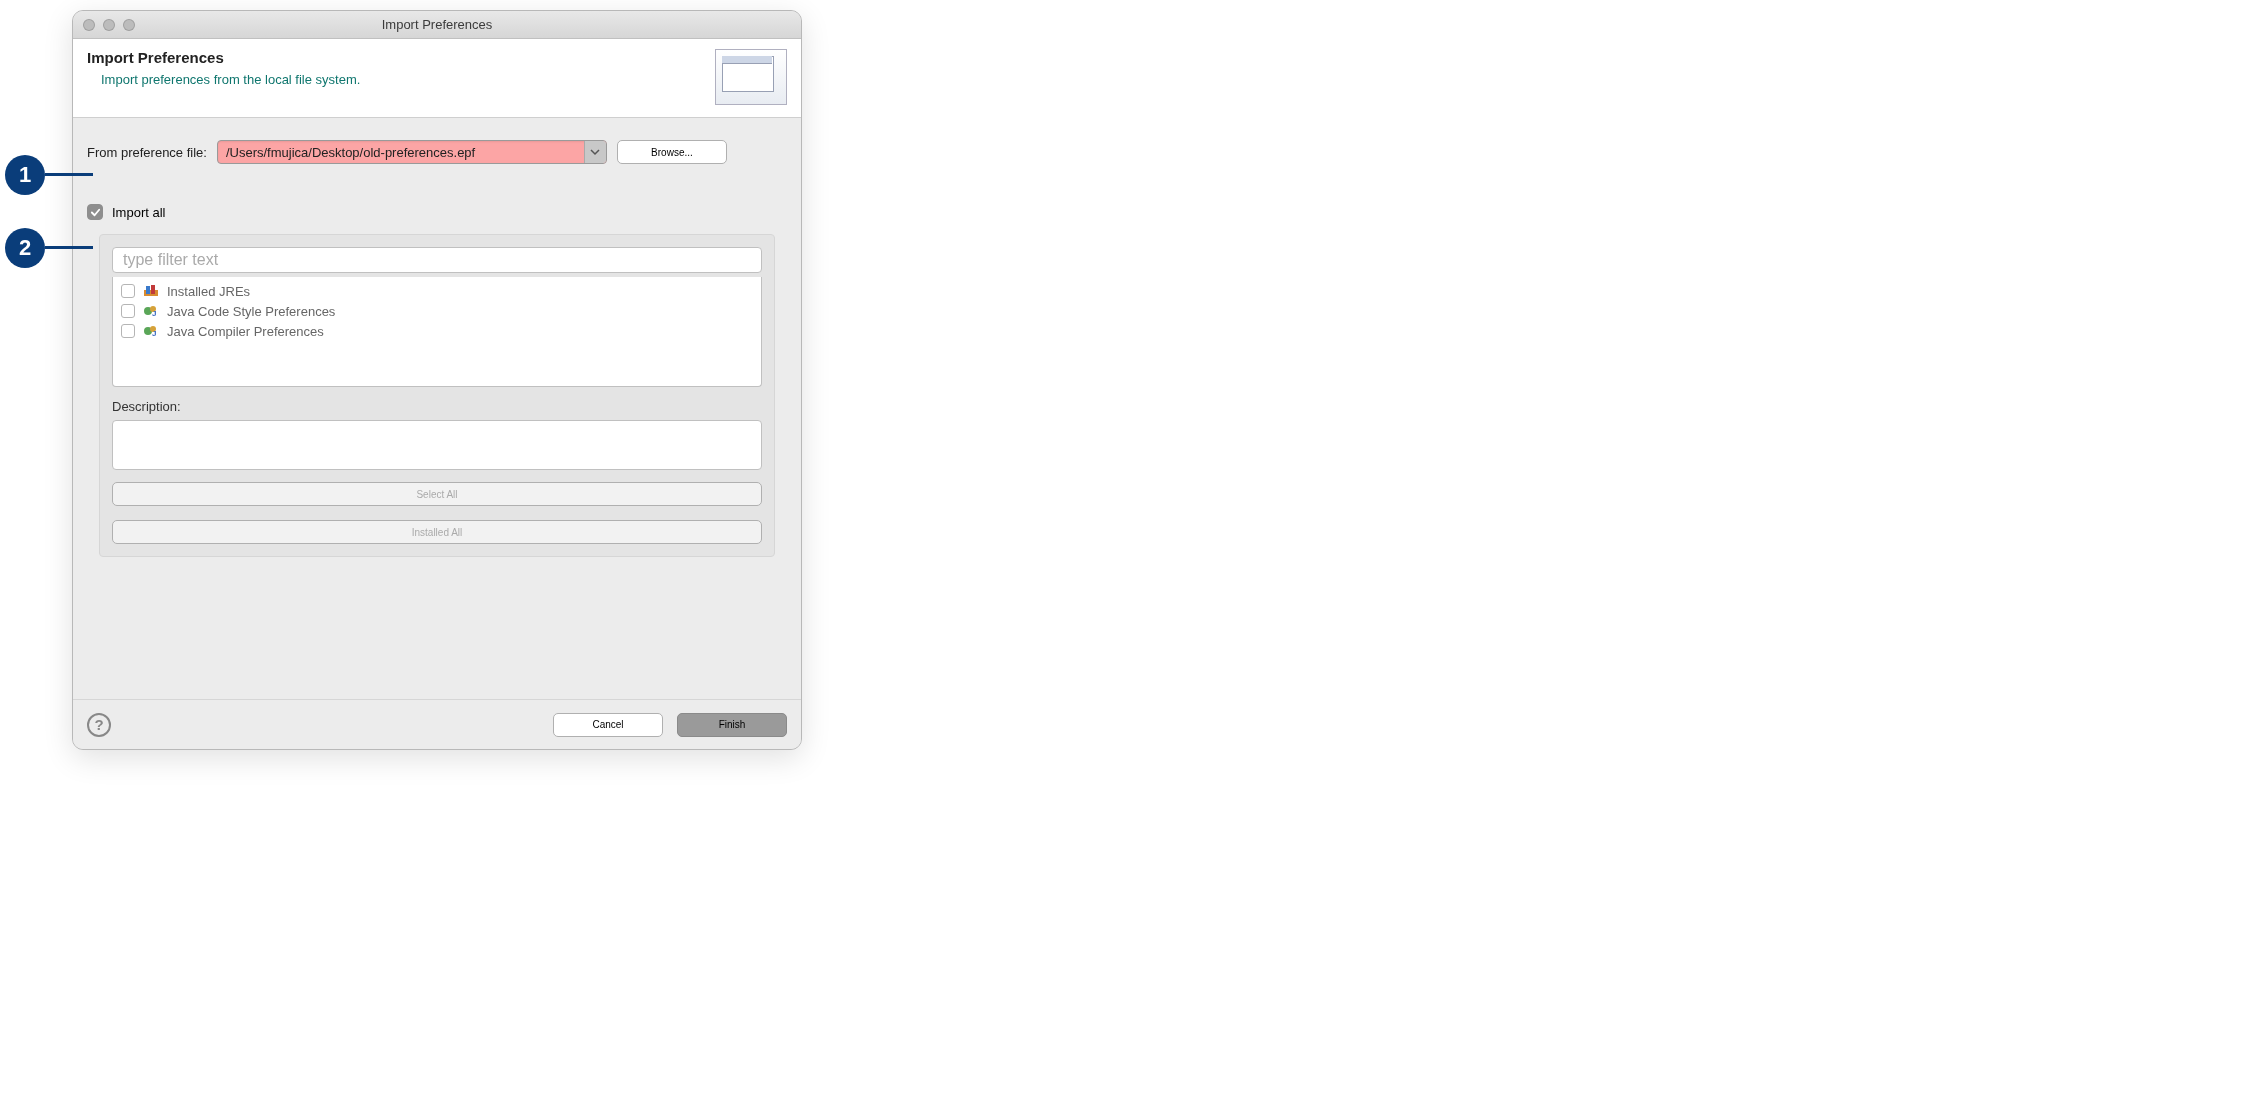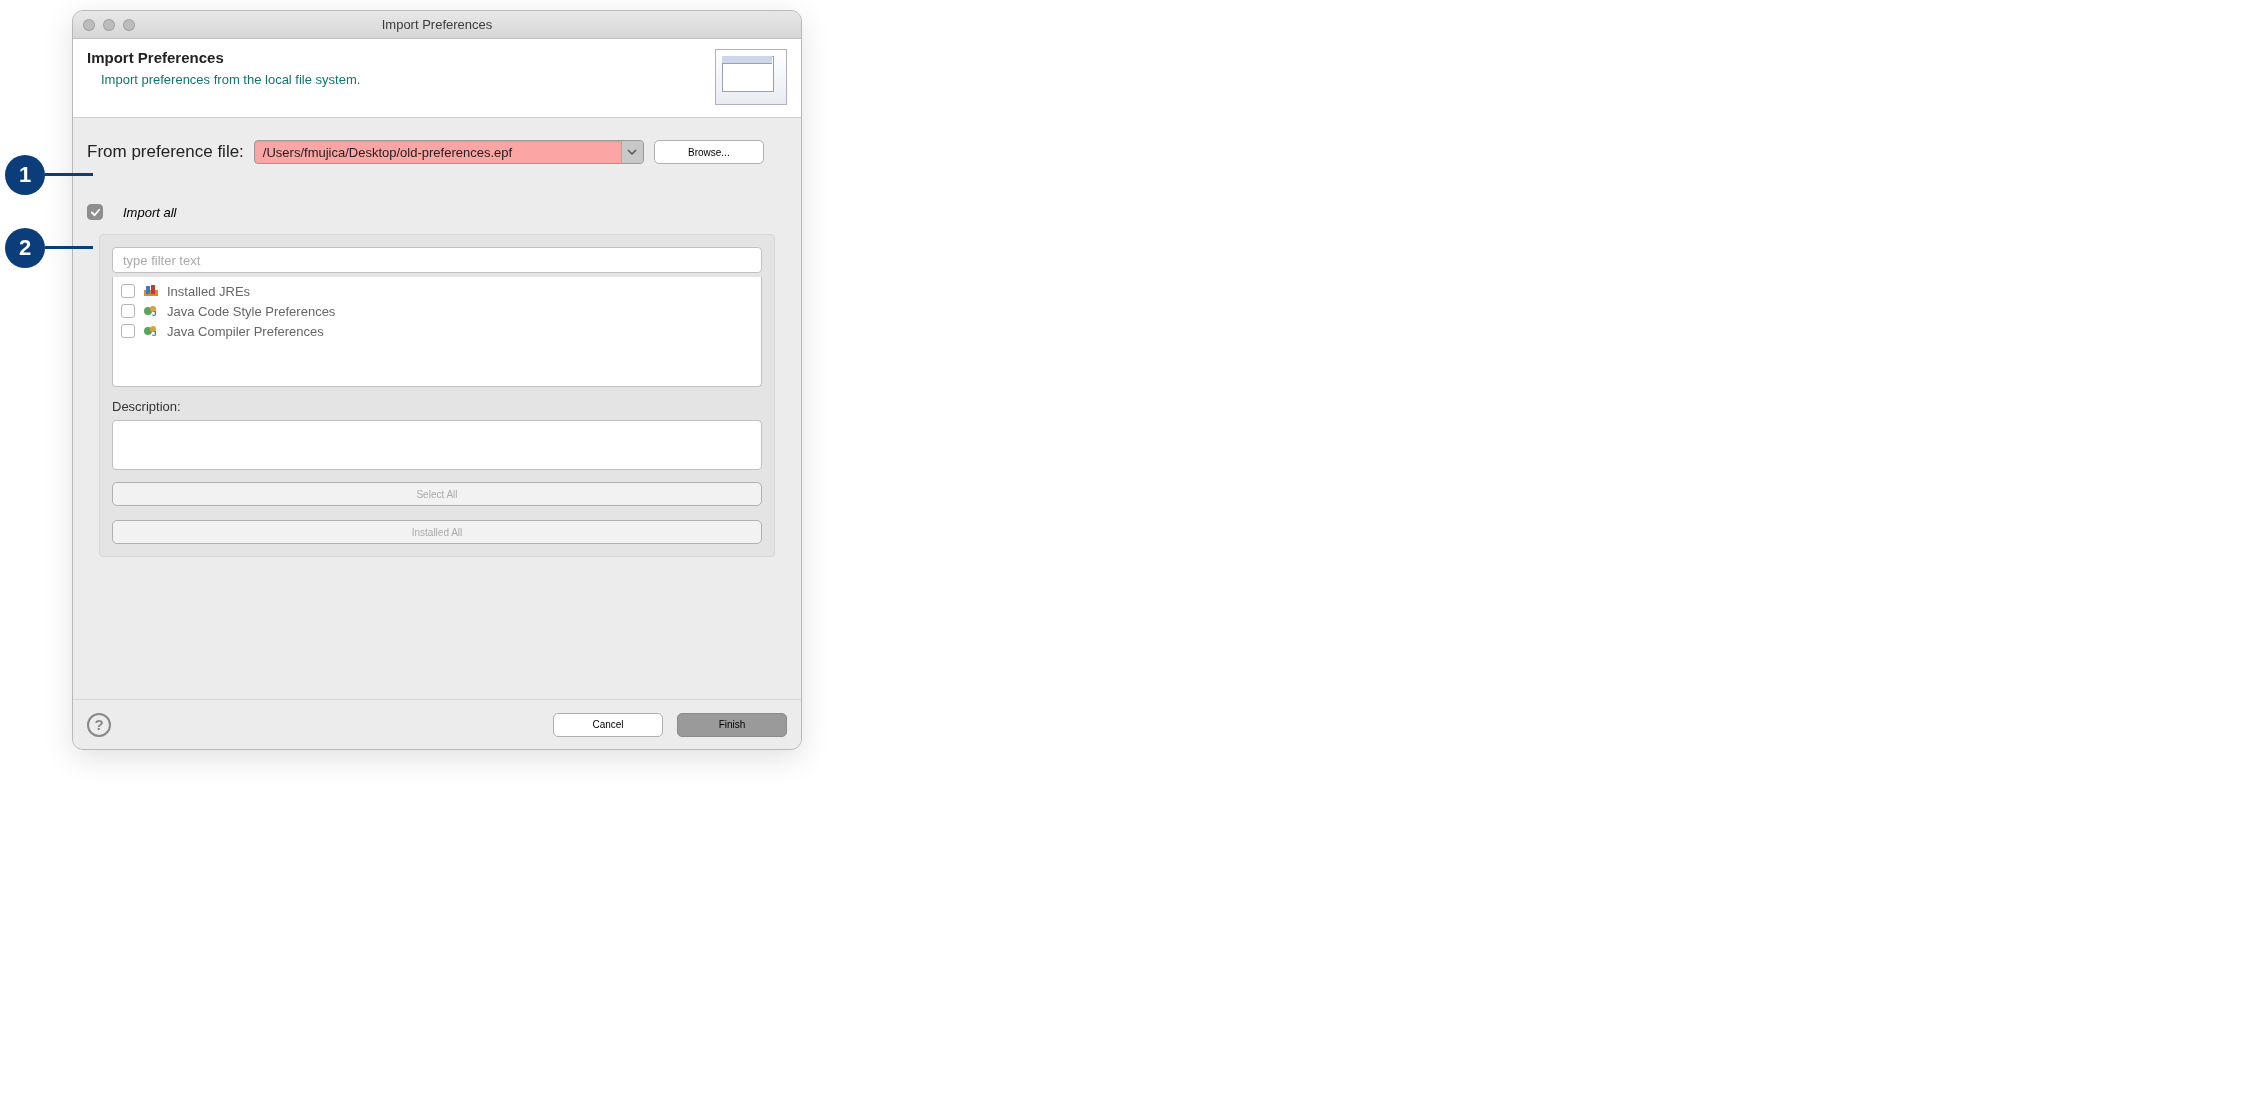--- a/index.html
+++ b/index.html
@@ -119,21 +119,21 @@
       background: #ececec;
       position: relative;
     }
     .row {
       display: flex;
       align-items: center;
       gap: 10px;
       margin-bottom: 40px;
     }
     .row label {
-      font-size: 17px;
+      font-size: 13px;
       color: #222;
       white-space: nowrap;
     }
     .combo {
       flex: 1;
       height: 24px;
       border: 1px solid #9a9a9a;
       border-radius: 4px;
       background: #fca5a5;
       display: flex;
@@ -179,23 +179,22 @@
       background: #f2f2f2;
     }
     .btn.primary {
       background: #9a9a9a;
       color: #000000;
       border-color: #8a8a8a;
     }
     .check-row {
       display: flex;
       align-items: center;
-      gap: 20px;
+      gap: 9px;
       margin-bottom: 14px;
-      font-style: italic;
     }
     .mac-checkbox {
       width: 16px; height: 16px;
       border-radius: 4px;
       display: inline-flex;
       align-items: center;
       justify-content: center;
       border: 1px solid #b5b5b5;
       background: #fff;
     }
@@ -211,21 +210,21 @@
       padding: 12px;
       margin: 0 12px;
     }
     .filter-input {
       width: 100%;
       height: 26px;
       border: 1px solid #c0c0c0;
       border-radius: 4px;
       background: #fff;
       padding: 0 10px;
-      font-size: 13px;
+      font-size: 16px;
       color: #737373;
       margin-bottom: 4px;
     }
     .filter-input::placeholder { color: #aaa; }
     .list-box {
       background: #ffffff;
       border: 1px solid #c0c0c0;
       border-top: none;
       border-radius: 0 0 4px 4px;
       min-height: 110px;

